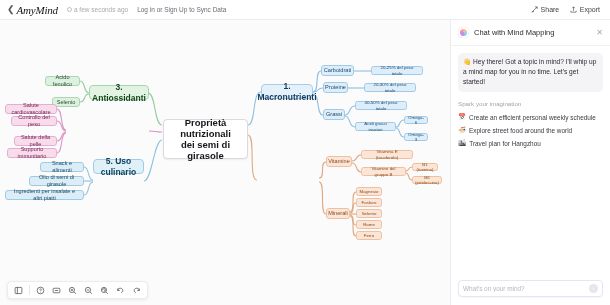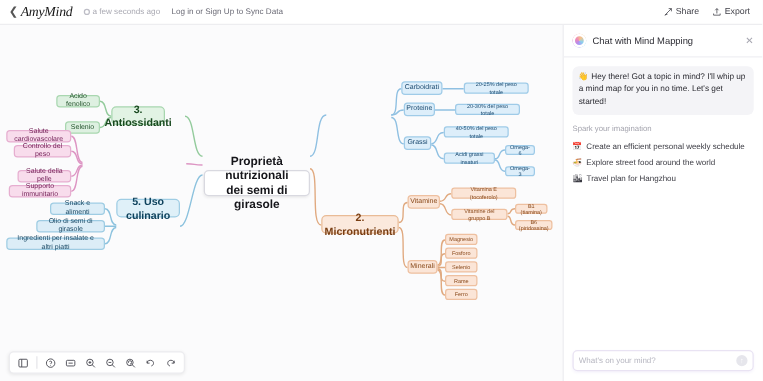--- a/index.html
+++ b/index.html
@@ -208,47 +208,47 @@
         <path d="M66 111 C 60 111, 63 101, 57 101" stroke="#dd95c3"></path>
         <path d="M66 112 C 60 112, 63 121, 57 121" stroke="#dd95c3"></path>
         <path d="M66 113 C 60 113, 63 133, 57 133" stroke="#dd95c3"></path>
 
         <path d="M93 160 C 87 160, 90 147, 84 147" stroke="#8cc2de"></path>
         <path d="M93 161 C 87 161, 90 161, 84 161" stroke="#8cc2de"></path>
         <path d="M93 162 C 87 162, 90 175, 84 175" stroke="#8cc2de"></path>
       </g>
     </svg>
 
-    <div class="node n-root" style="left:163px; top:116px; width:85px; height:21px;text-align:center;">Proprietà nutrizionali
+    <div class="node n-root" style="left:163px; top:99px; width:85px; height:40px;text-align:center;">Proprietà nutrizionali
 dei semi di girasole</div>
 
+    <div class="node n-l1 c-blue" style="left:261px; top:64px; width:52px; height:15px;">1. Macronutrienti</div>
     <div class="node n-l2 s-blue" style="left:321px; top:45px; width:33px; height:11px;">Carboidrati</div>
     <div class="node n-l3 s-blue" style="left:371px; top:46px; width:52px; height:9px;">20-25% del peso totale</div>
     <div class="node n-l2 s-blue" style="left:323px; top:62px; width:25px; height:11px;">Proteine</div>
     <div class="node n-l3 s-blue" style="left:364px; top:63px; width:52px; height:9px;">20-30% del peso totale</div>
     <div class="node n-l2 s-blue" style="left:323px; top:89px; width:22px; height:11px;">Grassi</div>
     <div class="node n-l3 s-blue" style="left:355px; top:81px; width:52px; height:9px;">40-50% del peso totale</div>
     <div class="node n-l3 s-blue" style="left:355px; top:102px; width:41px; height:9px;">Acidi grassi insaturi</div>
     <div class="node n-l3 s-blue" style="left:404px; top:96px; width:24px; height:8px;">Omega-6</div>
     <div class="node n-l3 s-blue" style="left:404px; top:113px; width:24px; height:8px;">Omega-3</div>
 
-    <div class="node n-l1 c-orange" style="left:257px; top:152px; width:62px; height:15px;">2. Micronutrienti</div>
     <div class="node n-l2 s-orange" style="left:326px; top:136px; width:26px; height:11px;">Vitamine</div>
     <div class="node n-l3 s-orange" style="left:361px; top:130px; width:52px; height:9px;">Vitamina E (tocoferolo)</div>
     <div class="node n-l3 s-orange" style="left:361px; top:147px; width:45px; height:9px;">Vitamine del gruppo B</div>
     <div class="node n-l3 s-orange" style="left:412px; top:143px; width:26px; height:8px;">B1 (tiamina)</div>
     <div class="node n-l3 s-orange" style="left:412px; top:156px; width:30px; height:8px;">B6 (piridossina)</div>
     <div class="node n-l2 s-orange" style="left:326px; top:188px; width:24px; height:11px;">Minerali</div>
     <div class="node n-l3 s-orange" style="left:356px; top:167px; width:26px; height:9px;">Magnesio</div>
     <div class="node n-l3 s-orange" style="left:356px; top:178px; width:26px; height:9px;">Fosforo</div>
     <div class="node n-l3 s-orange" style="left:356px; top:189px; width:26px; height:9px;">Selenio</div>
     <div class="node n-l3 s-orange" style="left:356px; top:200px; width:26px; height:9px;">Rame</div>
     <div class="node n-l3 s-orange" style="left:356px; top:211px; width:26px; height:9px;">Ferro</div>
 
-    <div class="node n-l1 c-green" style="left:89px; top:65px; width:43px; height:15px;">3. Antiossidanti</div>
+    <div class="node n-l1 c-green" style="left:89px; top:65px; width:60px; height:15px;">3. Antiossidanti</div>
     <div class="node n-l2 s-green" style="left:45px; top:56px; width:35px; height:10px;">Acido fenolico</div>
     <div class="node n-l2 s-green" style="left:52px; top:77px; width:28px; height:10px;">Selenio</div>
 
     <div class="node n-l2 s-pink" style="left:5px; top:84px; width:52px; height:10px;">Salute cardiovascolare</div>
     <div class="node n-l2 s-pink" style="left:11px; top:96px; width:46px; height:10px;">Controllo del peso</div>
     <div class="node n-l2 s-pink" style="left:14px; top:116px; width:43px; height:10px;">Salute della pelle</div>
     <div class="node n-l2 s-pink" style="left:7px; top:128px; width:50px; height:10px;">Supporto immunitario</div>
 
     <div class="node n-l1 c-sky" style="left:93px; top:139px; width:51px; height:15px;">5. Uso culinario</div>
     <div class="node n-l2 s-sky" style="left:40px; top:142px; width:44px; height:10px;">Snack e alimenti</div>

